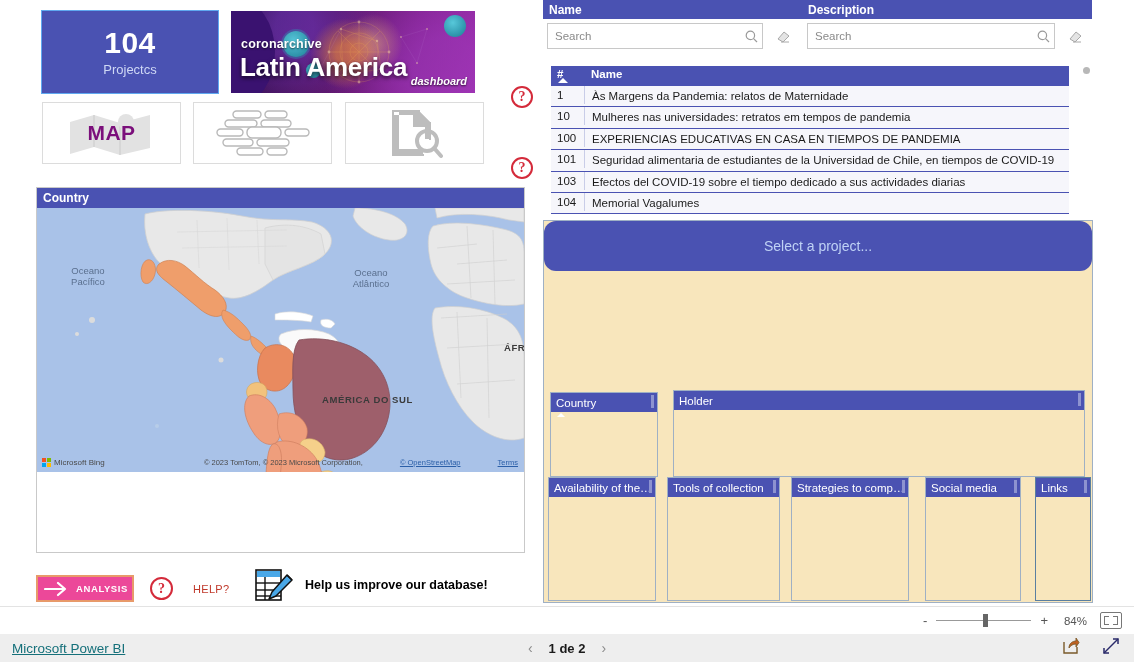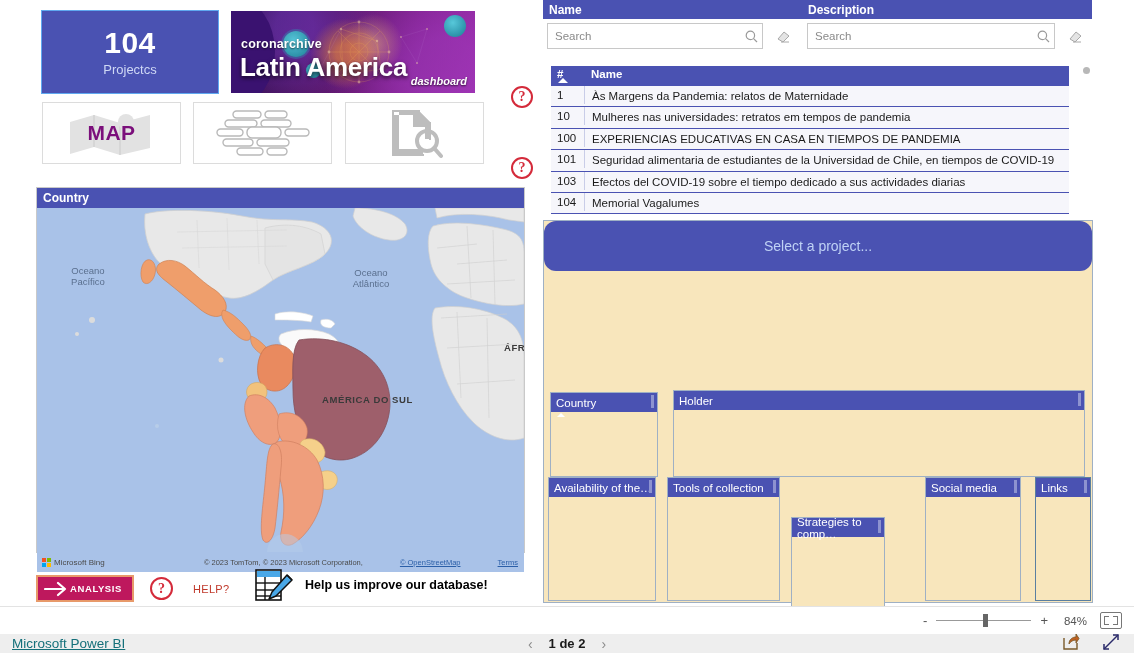--- a/index.html
+++ b/index.html
@@ -135,21 +135,21 @@
     border: 1px solid #c9c9c9; box-sizing: border-box;
     background: #ffffff;
   }
   .vis-header {
     height: 20px; background: #4a52b2;
     color: #ffffff; font-size: 12px; font-weight: bold;
     display: flex; align-items: center; padding-left: 6px;
     box-sizing: border-box;
   }
   .map-body {
-    position: relative; height: 364px;
+    position: relative; height: 264px;
     background: #a9c2e8;
     overflow: hidden;
   }
   .ocean-label {
     position: absolute; color: #5a6f8e; font-size: 9.5px;
     line-height: 1.15; text-align: center;
   }
   .cont-label {
     position: absolute; color: #3a3a3a; font-size: 9.5px;
     font-weight: bold; letter-spacing: .6px;
@@ -168,24 +168,24 @@
   .attr {
     position: absolute; right: 6px; bottom: 5px;
     color: #4a4a4a; font-size: 7.5px;
   }
   .attr a { color: #2b5fa8; text-decoration: underline; padding-left: 35px; }
 
   
   .analysis-btn {
     position: absolute; left: 36px; top: 575px;
     width: 98px; height: 27px;
-    background: #be185d;
+    background: #ec4899;
     border: 2px solid #e89a6a;
     box-sizing: border-box;
-    display: flex; align-items: center; 
+    display: flex; align-items: center; gap: 6px;
     padding-left: 6px; cursor: pointer;
   }
   .analysis-label {
     color: #ffffff; font-size: 9.5px; font-weight: bold; letter-spacing: .6px;
   }
   #help-analysis { left: 150px; top: 577px; width: 23px; height: 23px; }
   .help-text {
     position: absolute; left: 193px; top: 583px;
     color: #c0392b; font-size: 11px; letter-spacing: .3px;
   }
@@ -305,21 +305,21 @@
     position: absolute; left: 6px; top: 20px;
     width: 0; height: 0;
     border-left: 4px solid transparent;
     border-right: 4px solid transparent;
     border-bottom: 4px solid #ffffff;
   }
   #f-country  { left: 550px; top: 392px; width: 108px; height: 85px; }
   #f-holder   { left: 673px; top: 390px; width: 412px; height: 87px; }
   #f-avail    { left: 548px; top: 477px; width: 108px; height: 124px; }
   #f-tools    { left: 667px; top: 477px; width: 113px; height: 124px; }
-  #f-strat    { left: 791px; top: 477px; width: 94px; height: 124px; margin-top: 40px; }
+  #f-strat    { left: 791px; top: 477px; width: 118px; height: 124px; }
   #f-social   { left: 925px; top: 477px; width: 96px; height: 124px; }
   #f-links    { left: 1035px; top: 477px; width: 56px; height: 124px;
                 border: 1px solid #5a7fa0; }
 
   
   .statusbar {
     position: absolute; left: 0; top: 606px;
     width: 1134px; height: 28px;
     background: #ffffff;
     border-top: 1px solid #e3e3e3;
@@ -345,21 +345,21 @@
   .fit-btn::before, .fit-btn::after {
     content: ""; position: absolute; top: 3px;
     width: 4px; height: 7px; border: 1px solid #777;
   }
   .fit-btn::before { left: 3px; border-right: 0; }
   .fit-btn::after  { right: 3px; border-left: 0; }
 
   
   .footer {
     position: absolute; left: 0; top: 634px;
-    width: 1134px; height: 19px;
+    width: 1134px; height: 28px;
     background: #eeeeee;
     display: flex; align-items: center;
   }
   .pbi-link {
     position: absolute; left: 12px;
     color: #15707a; font-size: 13.5px;
     text-decoration: underline; cursor: pointer;
   }
   .pager {
     position: absolute; left: 50%; transform: translateX(-50%);

